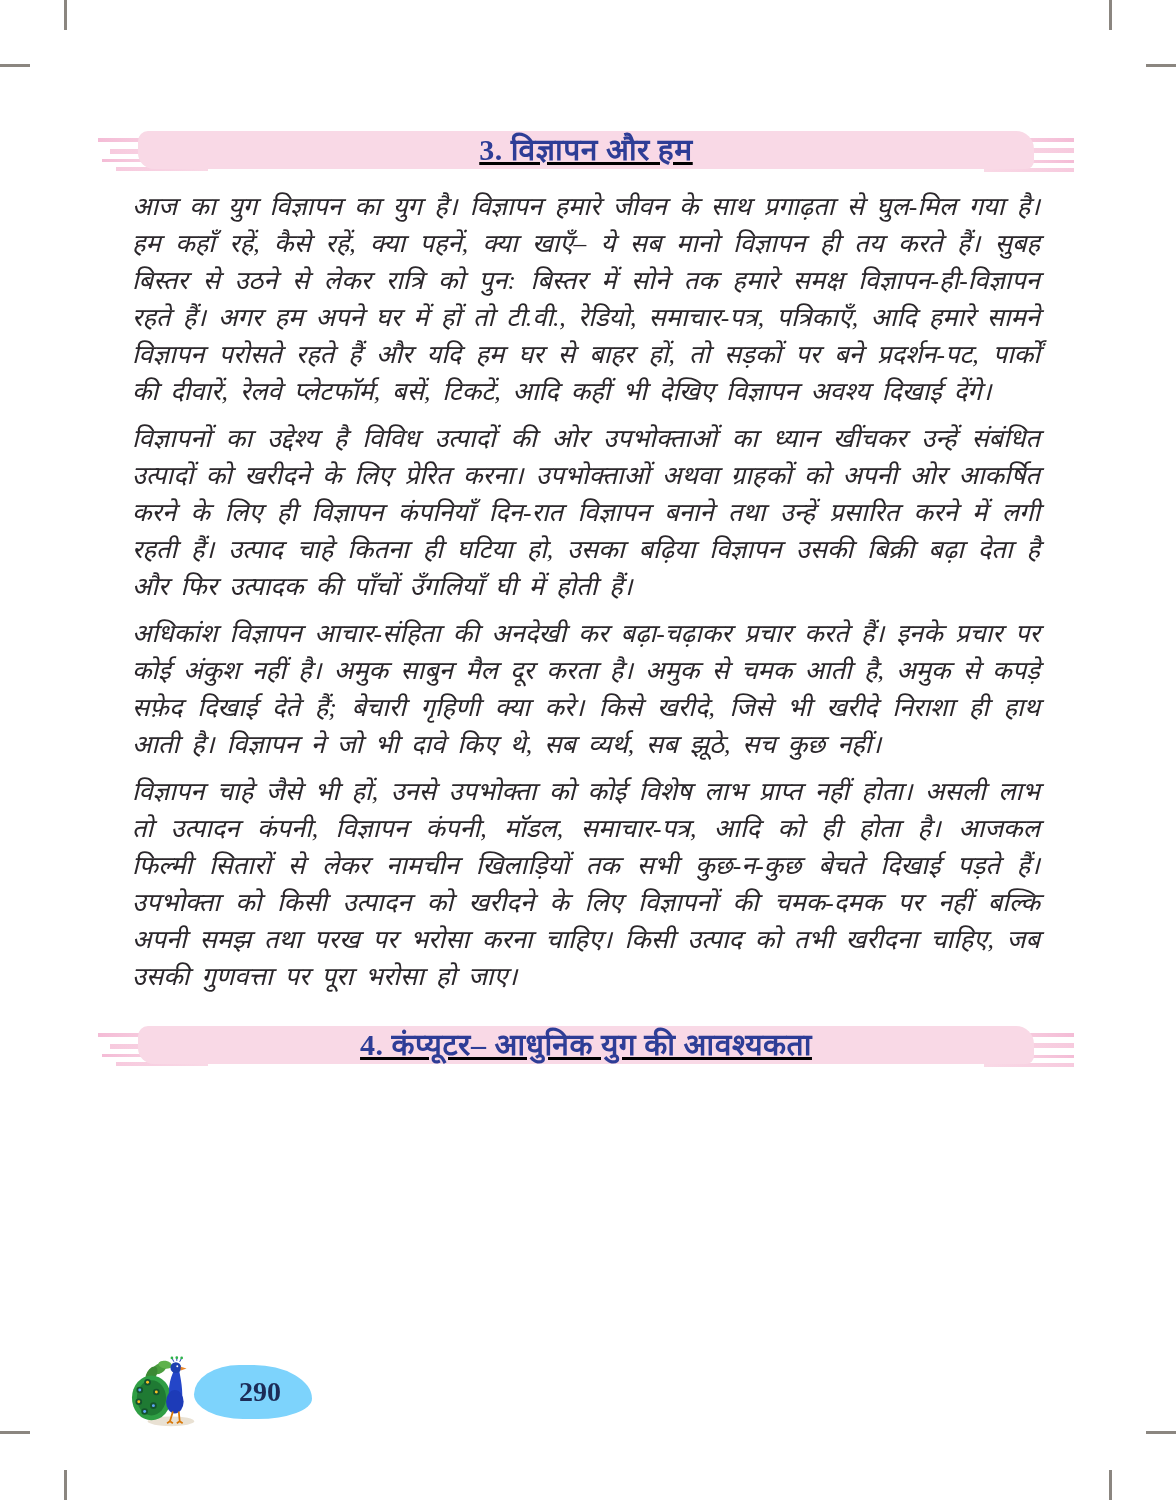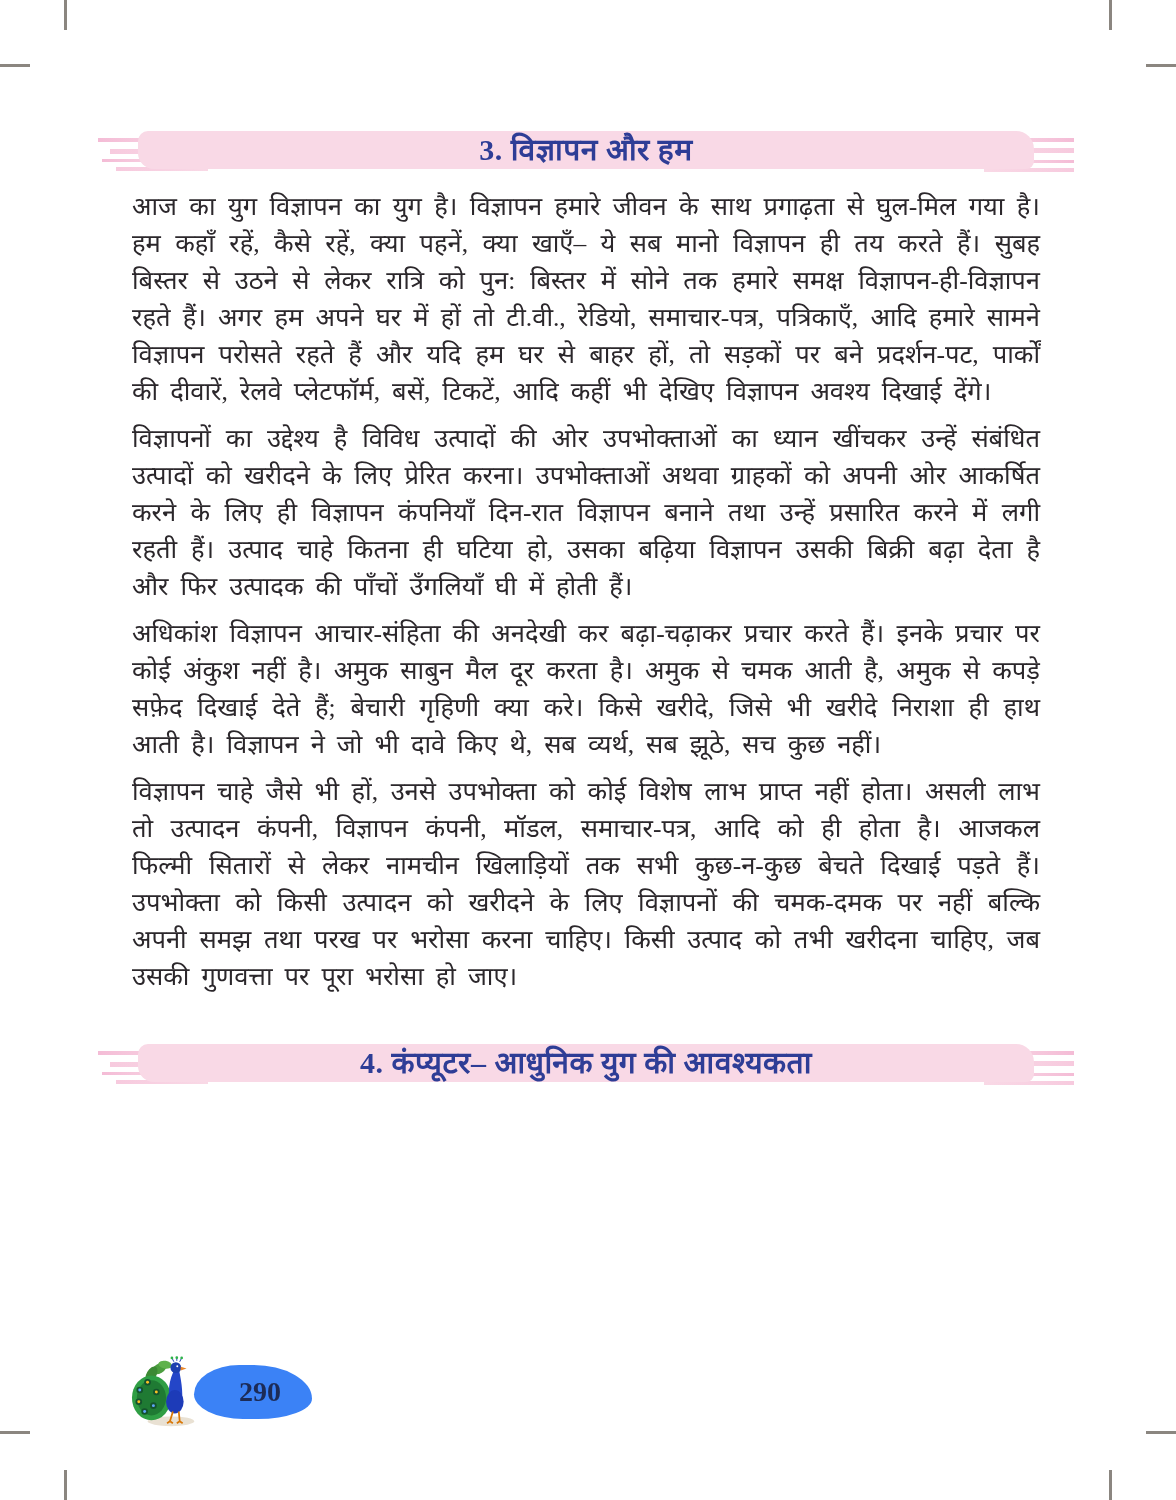--- a/index.html
+++ b/index.html
@@ -17,21 +17,21 @@
   .bl-h{left:0;top:1431px;}       .bl-v{left:64px;bottom:0;}
   .br-h{right:0;top:1431px;}      .br-v{left:1109px;bottom:0;}
 
   
   .page-content{
     position:absolute;left:132px;top:126px;width:908px;
   }
 
   
   .band{
-    position:relative;height:48px;margin:0 -20px 14px -20px;
+    position:relative;height:48px;margin:0 -20px 14px -20px;text-decoration:underline;
   }
   .band-core{
     position:absolute;left:26px;right:26px;top:5px;bottom:5px;
     background:#f9d9e6;
     border-radius:10px 18px 8px 16px;
   }
   .band-streaks{
     position:absolute;top:0;bottom:0;width:110px;
   }
   .band-streaks.left{
@@ -57,33 +57,34 @@
     z-index:2;
   }
 
   
   .essay p{
     margin:0 0 10px 0;
     font-size:25.5px;line-height:37px;
     color:#2b272b;
     text-align:justify;
     word-spacing:0.22em;
+    font-style:italic;
   }
-  .band.second{margin-top:44px;margin-bottom:12px;}
+  .band.second{margin-top:26px;margin-bottom:12px;}
 
   
   .page-footer{
     position:absolute;left:130px;top:1354px;height:76px;
     display:flex;align-items:center;
   }
   .peacock{width:78px;height:72px;flex:0 0 auto;margin-right:-14px;position:relative;z-index:2;}
   .page-badge{
     position:relative;z-index:1;
     min-width:118px;height:54px;
-    background:#3b82f6;
+    background:#7dd3fc;
     border-radius:46% 60% 55% 50% / 65% 75% 45% 55%;
     display:flex;align-items:center;justify-content:center;
   }
   .page-badge span{
     font-size:28px;font-weight:bold;color:#1c2b57;
     font-family:"Liberation Serif","DejaVu Serif",serif;
     padding-left:14px;
   }
   .book-title{
     margin-left:24px;

